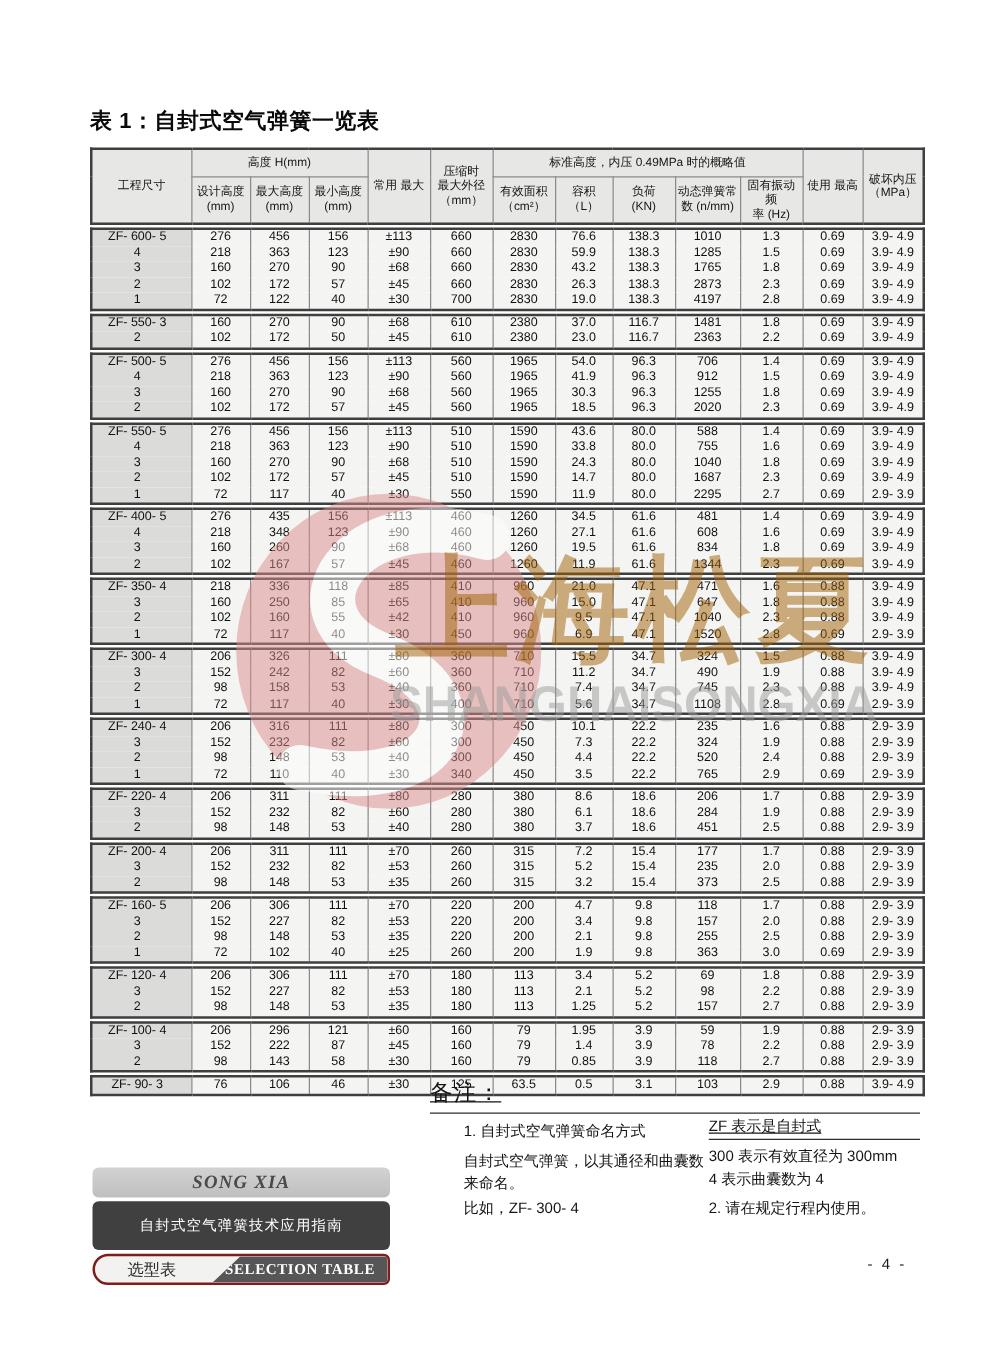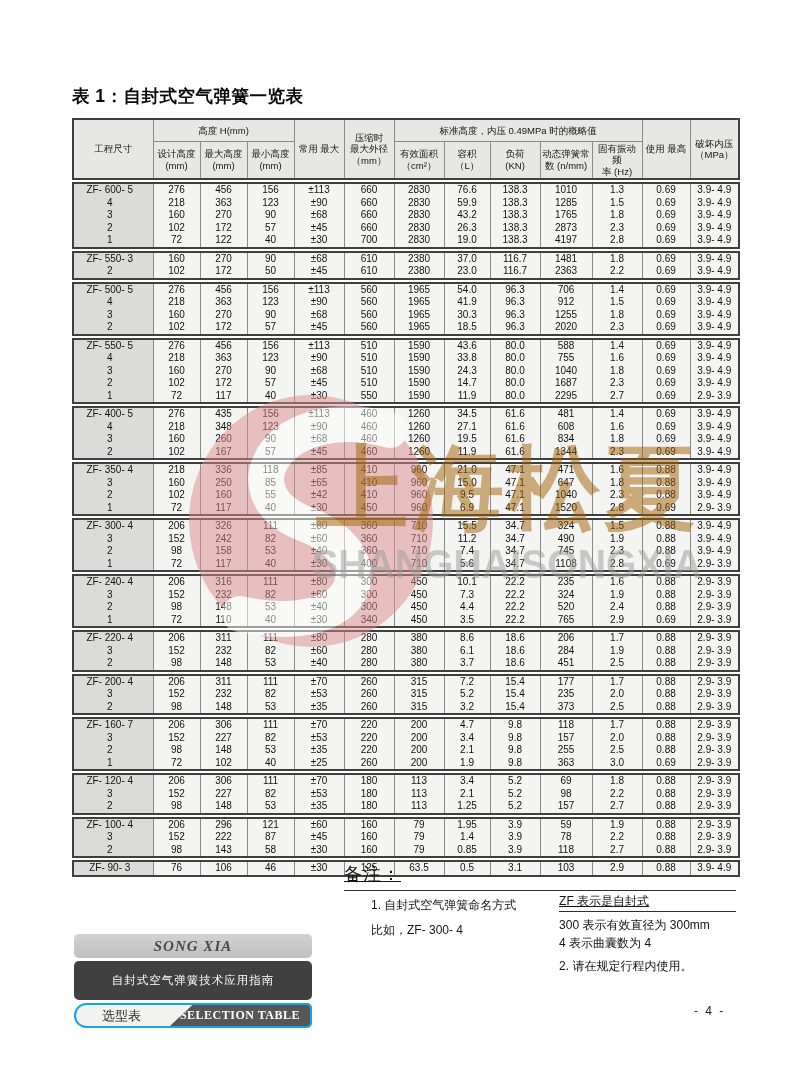--- a/index.html
+++ b/index.html
@@ -36,21 +36,21 @@
            color:#a16207; opacity:0.5; white-space:nowrap; letter-spacing:4px; line-height:1; }
   #wm-en { position:absolute; left:312px; top:544px; width:396px; font-size:40px; font-weight:700;
            color:#9c9c9c; opacity:0.5; white-space:nowrap; letter-spacing:0px; line-height:1; transform:scaleX(0.98); transform-origin:left; }
 
   
   #banner { left:74px; top:934px; width:238px;font-family:Liberation Serif, serif; }
   .bar { width:238px; border-radius:5px; margin-bottom:3px; display:flex; align-items:center; justify-content:center; }
   #bar-brand { height:24px; background:linear-gradient(#d2d2d2,#bfbfbf); color:#4a4a4a;
                font-size:15px; font-weight:700; font-style:italic; letter-spacing:1px; }
   #bar-guide { height:39px; background:#404040; color:#fff; font-size:11.5px; letter-spacing:1px; }
-  #bar-select { height:25px; background:#f2f2f0; border:2px solid #0ea5e9; border-radius:13px 5px 5px 13px;
+  #bar-select { height:25px; background:#f2f2f0; border:2px solid #7f1d1d; border-radius:13px 5px 5px 13px;
                 position:relative; overflow:hidden; justify-content:flex-start; }
   #bar-select-cn { font-size:13px; color:#2a2a2a; padding-left:26px; z-index:1; }
   #bar-select-en { position:absolute; right:0; top:0; height:100%; width:140px; background:#565656; color:#fff;
                    font-size:12px; font-weight:700; display:flex; align-items:center; justify-content:center;
                    clip-path:polygon(16% 0, 100% 0, 100% 100%, 0 100%); letter-spacing:0.5px; }
 
   
   #remarks { left:344px; top:862px; width:392px; font-size:12px; color:#141414; }
   #remarks-title { font-size:18px; margin-bottom:4px; letter-spacing:1px;text-decoration:underline; }
   #remarks-rule { border-top:1.6px solid #2e2e2e; margin-bottom:2px; }
@@ -718,21 +718,21 @@
           <td>15.4</td>
           <td>373</td>
           <td>2.5</td>
           <td>0.88</td>
           <td>2.9- 3.9</td>
         </tr>
         <tr class="gap">
           <td colspan="13"></td>
         </tr>
         <tr class="g-top">
-          <td class="lbl">ZF- 160- 7</td>
+          <td class="lbl">ZF- 160- 5</td>
           <td>206</td>
           <td>306</td>
           <td>111</td>
           <td>±70</td>
           <td>220</td>
           <td>200</td>
           <td>4.7</td>
           <td>9.8</td>
           <td>118</td>
           <td>1.7</td>
@@ -919,20 +919,21 @@
     <span id="bar-select-en">SELECTION TABLE</span>
   </div>
 </div>
 
 <div class="abs" id="remarks">
   <div id="remarks-title">备注：</div>
   <div id="remarks-rule"></div>
   <div id="remarks-cols">
     <div id="remarks-left">
       <div class="rm-line" id="rm-item1">1. 自封式空气弹簧命名方式</div>
+      <div class="rm-line" id="rm-desc">自封式空气弹簧，以其通径和曲囊数来命名。</div>
       <div class="rm-line" id="rm-example">比如，ZF- 300- 4</div>
     </div>
     <div id="remarks-right">
       <div class="rm-line" id="rm-zf">ZF 表示是自封式</div>
       <div class="rm-line" id="rm-300">300 表示有效直径为 300mm</div>
       <div class="rm-line">4 表示曲囊数为 4</div>
       <div class="rm-line" id="rm-use">2. 请在规定行程内使用。</div>
     </div>
   </div>
 </div>

